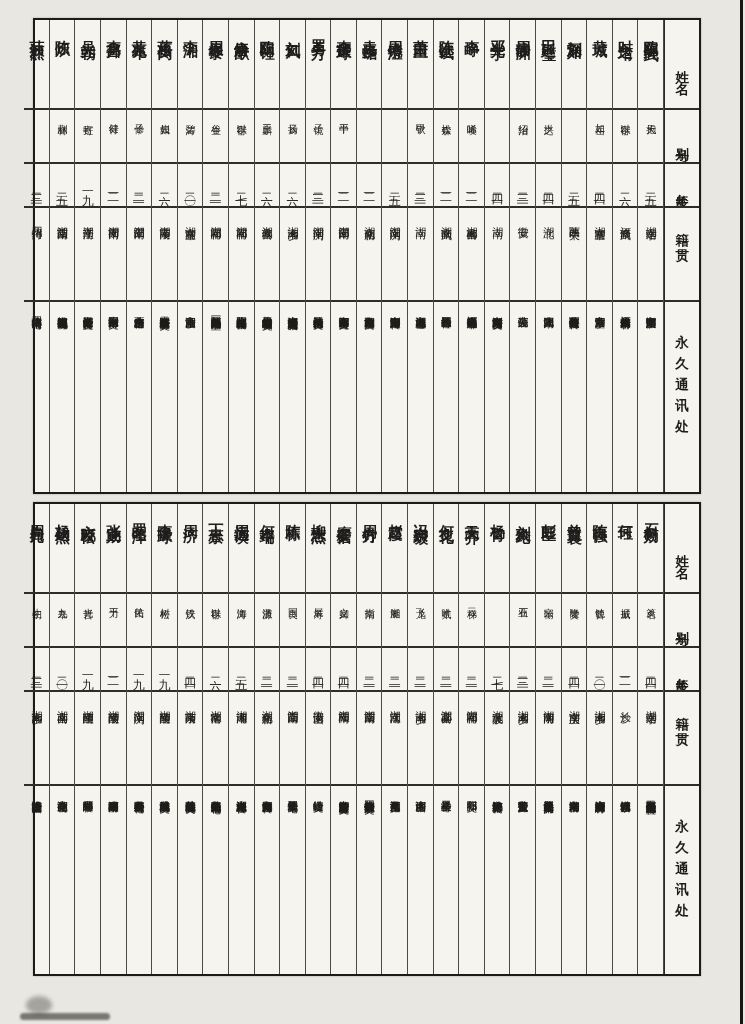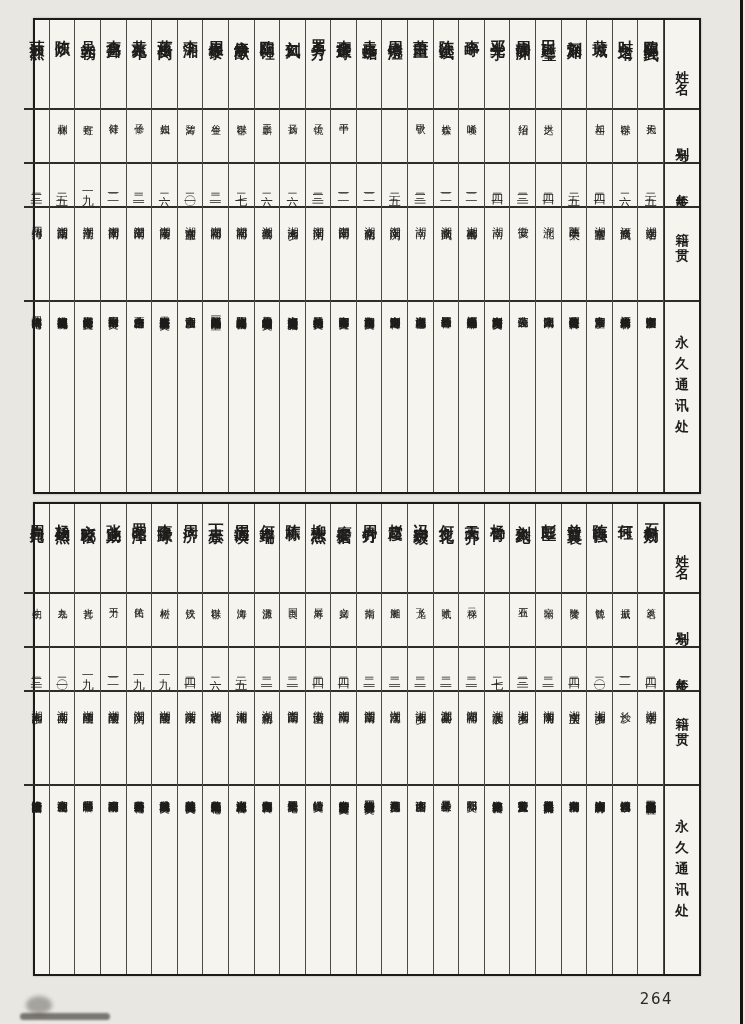--- a/index.html
+++ b/index.html
@@ -1020,20 +1020,17 @@
         </div>
     <div class="cell r-origin">
           <span class="vtext">湖南湘乡</span>
         </div>
     <div class="cell r-addr">
           <span class="vtext">湘乡杨家滩金盆湾太阶山</span>
         </div>
   </div>
 </div>
 
-  <div class="footer">
-    <span class="page-num">264</span>
-  </div>
 </div>
 
 <div class="edge-right"></div>
 <div class="edge-bottom"></div>
 <div class="smudge-bl"></div>
 
 </body></html>

